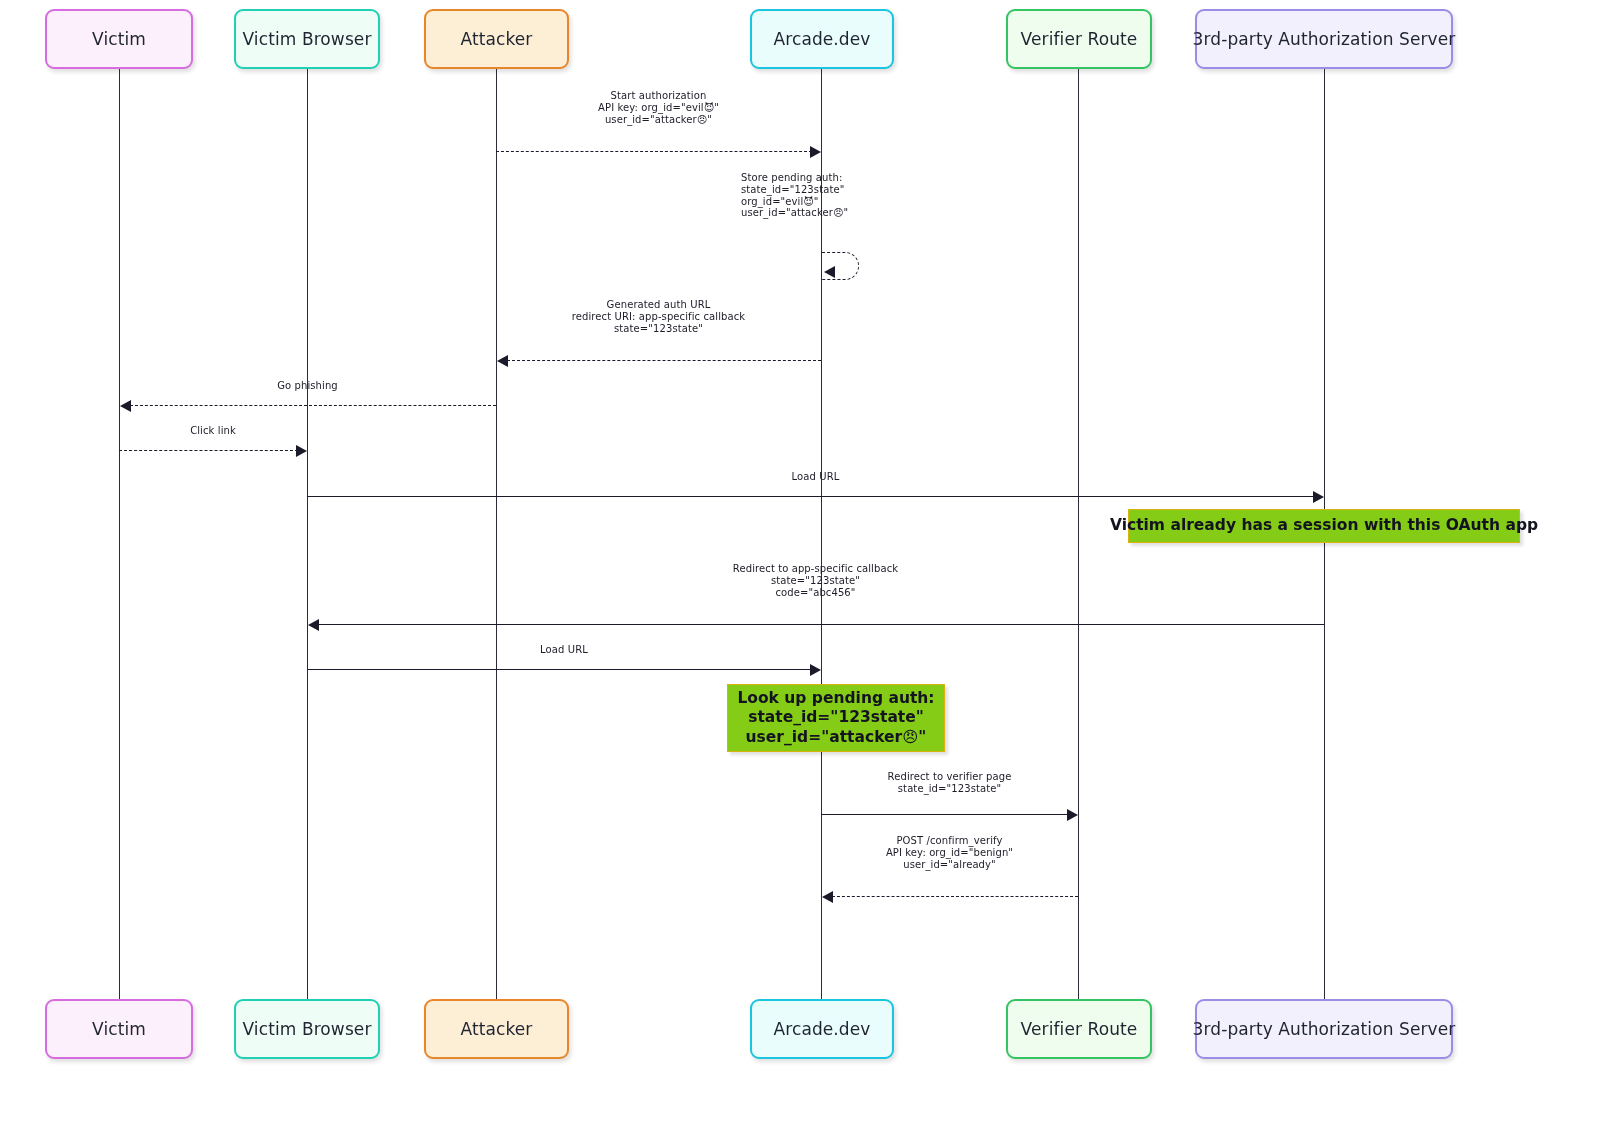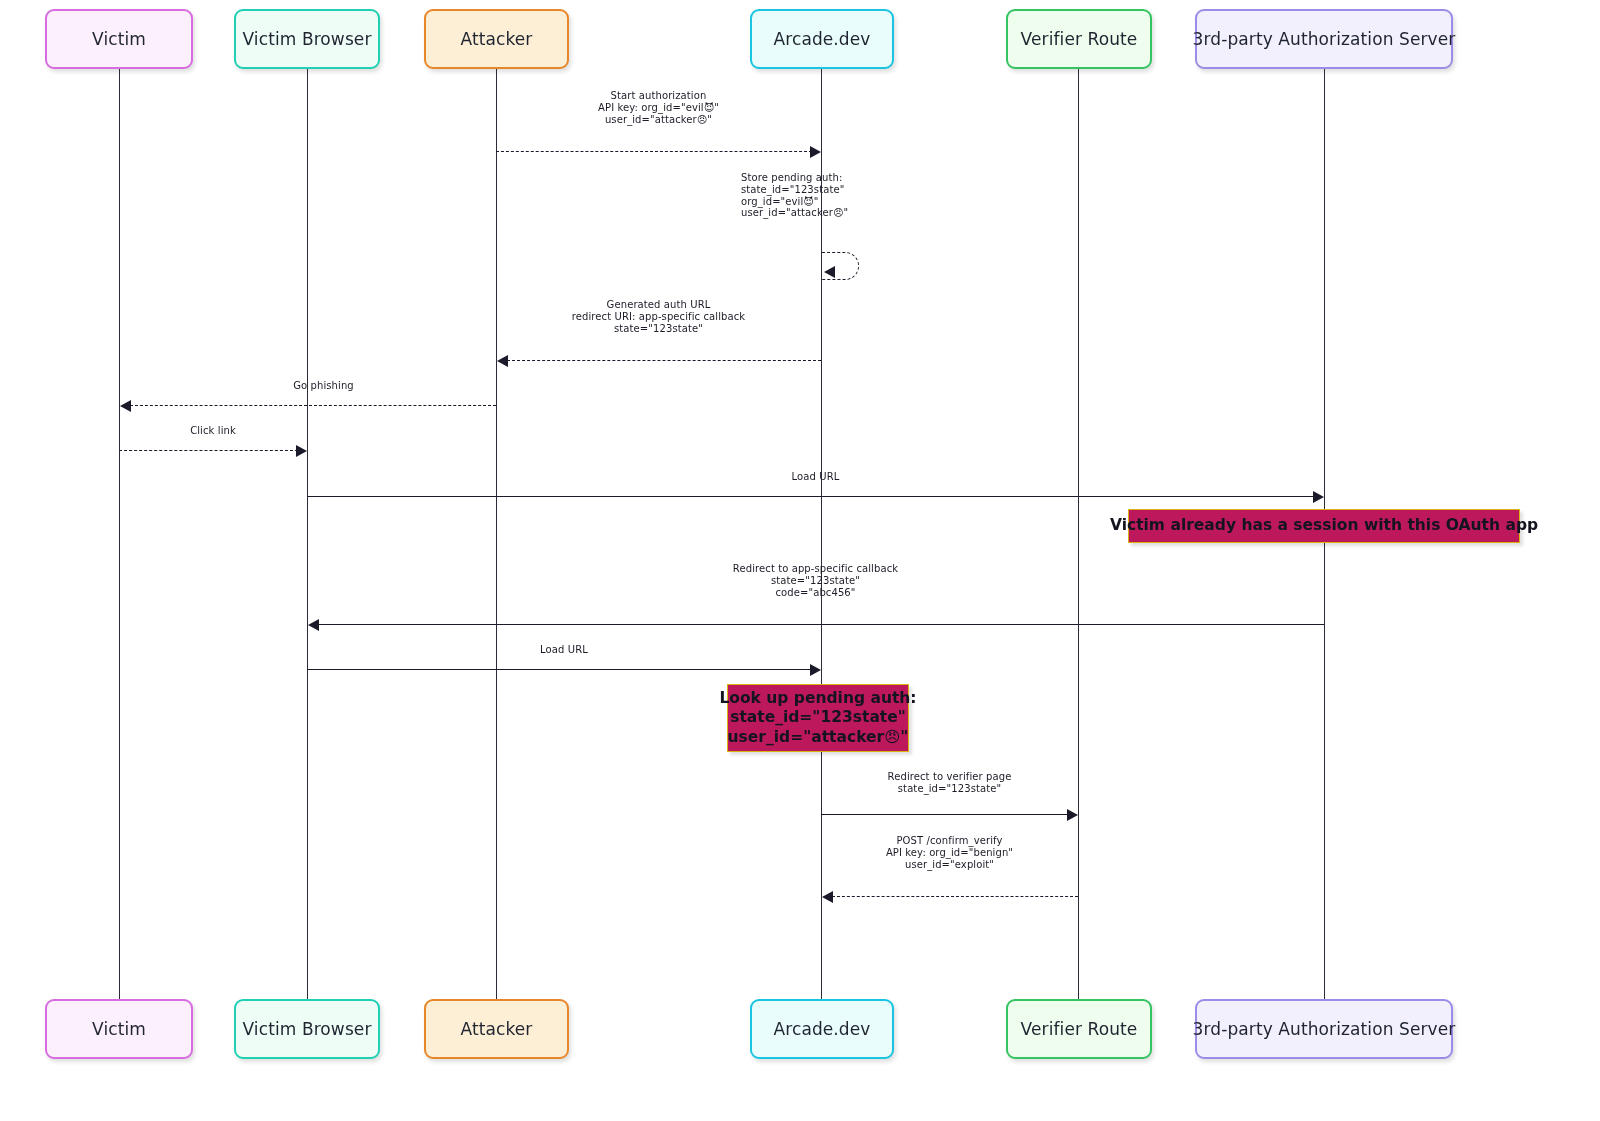--- a/index.html
+++ b/index.html
@@ -73,21 +73,21 @@
     border:1.7px dashed #1a1a2a;
     border-left:none;
     border-top-right-radius:22px;
     border-bottom-right-radius:22px;
     background:transparent;
   }
   
   .note{
     position:absolute;
     box-sizing:border-box;
-    background:#be185d;
+    background:#84cc16;
     border:1.6px solid #d9b310;
     box-shadow:3px 3px 3px rgba(0,0,0,.12);
     font-size:15.5px;
     font-weight:bold;
     color:#141420;
     line-height:1.26;
     text-align:center;
     display:flex;
     align-items:center;
     justify-content:center;
@@ -138,21 +138,21 @@
 user_id="attacker😠"</div>
   <div class="selfloop" style="left:822px;top:252px;width:36px;height:26px;"></div>
   <div class="arrow-head left" style="left:824px;top:266px;"></div>
 
   <div class="msg-label" style="left:496px;top:299px;width:325px;">Generated auth URL
 redirect URI: app-specific callback
 state="123state"</div>
   <div class="msg-line dotted" style="left:507px;top:360px;width:314px;"></div>
   <div class="arrow-head left" style="left:497px;top:355px;"></div>
 
-  <div class="msg-label" style="left:135px;top:380px;width:377px;">Go phishing</div>
+  <div class="msg-label" style="left:119px;top:380px;width:377px;">Go phishing</div>
   <div class="msg-line dotted" style="left:130px;top:405px;width:366px;"></div>
   <div class="arrow-head left" style="left:120px;top:400px;"></div>
 
   <div class="msg-label" style="left:119px;top:425px;width:188px;">Click link</div>
   <div class="msg-line dotted" style="left:119px;top:450px;width:179px;"></div>
   <div class="arrow-head right" style="left:296px;top:445px;"></div>
 
   <div class="msg-label" style="left:307px;top:471px;width:1017px;">Load URL</div>
   <div class="msg-line" style="left:307px;top:496px;width:1008px;"></div>
   <div class="arrow-head right" style="left:1313px;top:491px;"></div>
@@ -162,32 +162,32 @@
   <div class="msg-label" style="left:307px;top:563px;width:1017px;">Redirect to app-specific callback
 state="123state"
 code="abc456"</div>
   <div class="msg-line" style="left:318px;top:624px;width:1006px;"></div>
   <div class="arrow-head left" style="left:308px;top:619px;"></div>
 
   <div class="msg-label" style="left:307px;top:644px;width:514px;">Load URL</div>
   <div class="msg-line" style="left:307px;top:669px;width:505px;"></div>
   <div class="arrow-head right" style="left:810px;top:664px;"></div>
 
-  <div class="note" style="left:727px;top:684px;width:182px;height:68px;text-align:center;">Look up pending auth:
+  <div class="note" style="left:727px;top:684px;width:218px;height:68px;text-align:center;">Look up pending auth:
 state_id="123state"
 user_id="attacker😠"</div>
 
   <div class="msg-label" style="left:821px;top:771px;width:257px;">Redirect to verifier page
 state_id="123state"</div>
   <div class="msg-line" style="left:821px;top:814px;width:248px;"></div>
   <div class="arrow-head right" style="left:1067px;top:809px;"></div>
 
   <div class="msg-label" style="left:821px;top:835px;width:257px;">POST /confirm_verify
 API key: org_id="benign"
-user_id="exploit"</div>
+user_id="already"</div>
   <div class="msg-line dotted" style="left:832px;top:896px;width:246px;"></div>
   <div class="arrow-head left" style="left:822px;top:891px;"></div>
 
 
   <div class="actor-box" style="left:45px;top:999px;width:148px;height:60px;background:#fdf0fd;border-color:#d76ce0;">
     <span>Victim</span>
   </div>
   <div class="actor-box" style="left:234px;top:999px;width:146px;height:60px;background:#effdf7;border-color:#1fd0b5;">
     <span>Victim Browser</span>
   </div>

